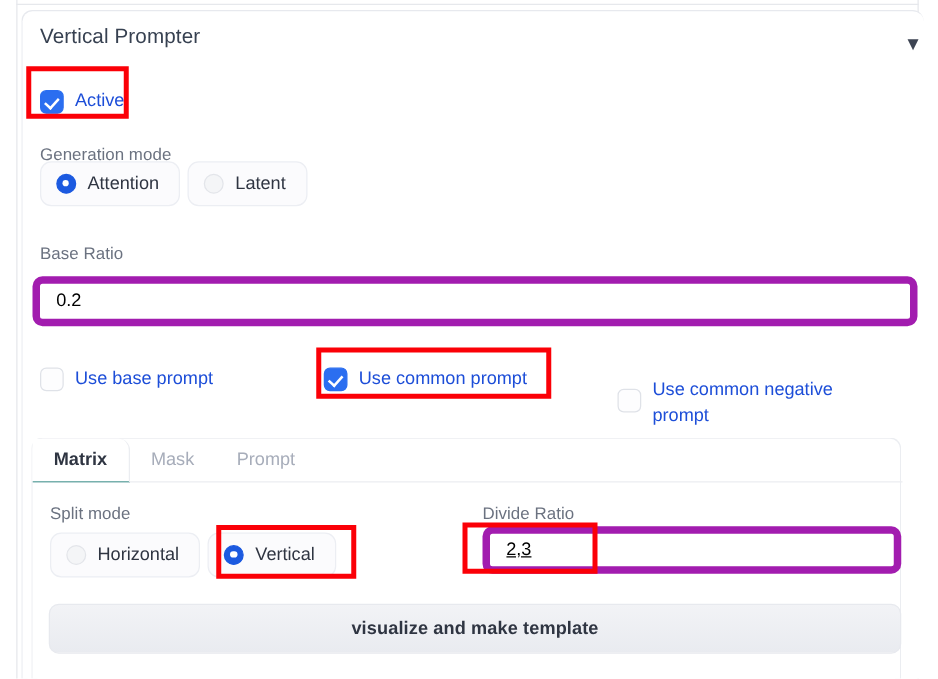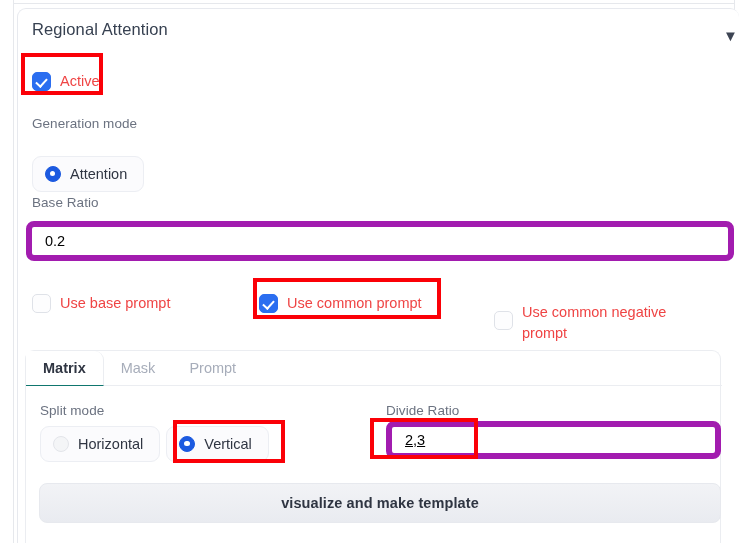--- a/index.html
+++ b/index.html
@@ -117,21 +117,21 @@
     top: 2.6px;
     width: 5px;
     height: 9px;
     border: solid #ffffff;
     border-width: 0 2.1px 2.1px 0;
     transform: rotate(42deg);
   }
   .cb-label {
     margin-left: 9px;
     font-size: 14.5px;
-    color: #ef4444;
+    color: #1d4ed8;
     line-height: 21px;
     white-space: nowrap;
   }
   .cb-label.wrap { white-space: normal; }
 
   
   .radio-group {
     position: absolute;
     display: flex;
     gap: 6px;
@@ -271,35 +271,39 @@
 </style>
 </head>
 <body>
 
 <div class="top-rule"></div>
 <div class="outer-frame"></div>
 
 <div class="panel">
 
   <div class="panel-header">
-    <div class="panel-title">Regional Attention</div>
+    <div class="panel-title">Vertical Prompter</div>
     <div class="chevron-icon">▼</div>
   </div>
 
   <div class="cb-row" style="left:14px; top:62px;">
     <div class="cb-box checked"></div>
     <div class="cb-label">Active</div>
   </div>
 
   <div class="field-label" style="position:absolute; left:14px; top:107px;">Generation mode</div>
 
-  <div class="radio-group" style="left:14px; top:147px;">
+  <div class="radio-group" style="left:14px; top:120px;">
     <div class="radio-pill">
       <span class="radio-dot on"></span>
       <span class="radio-text">Attention</span>
+    </div>
+    <div class="radio-pill">
+      <span class="radio-dot off"></span>
+      <span class="radio-text">Latent</span>
     </div>
   </div>
 
   <div class="field-label" style="position:absolute; left:14px; top:186px;text-align:right;">Base Ratio</div>
   <input class="text-input" style="left: 8px; top: 212px; width: 708px; height: 40px;" value="0.2">
 
   <div class="cb-row" style="left:14px; top:284px; width:190px;">
     <div class="cb-box unchecked"></div>
     <div class="cb-label">Use base prompt</div>
   </div>

